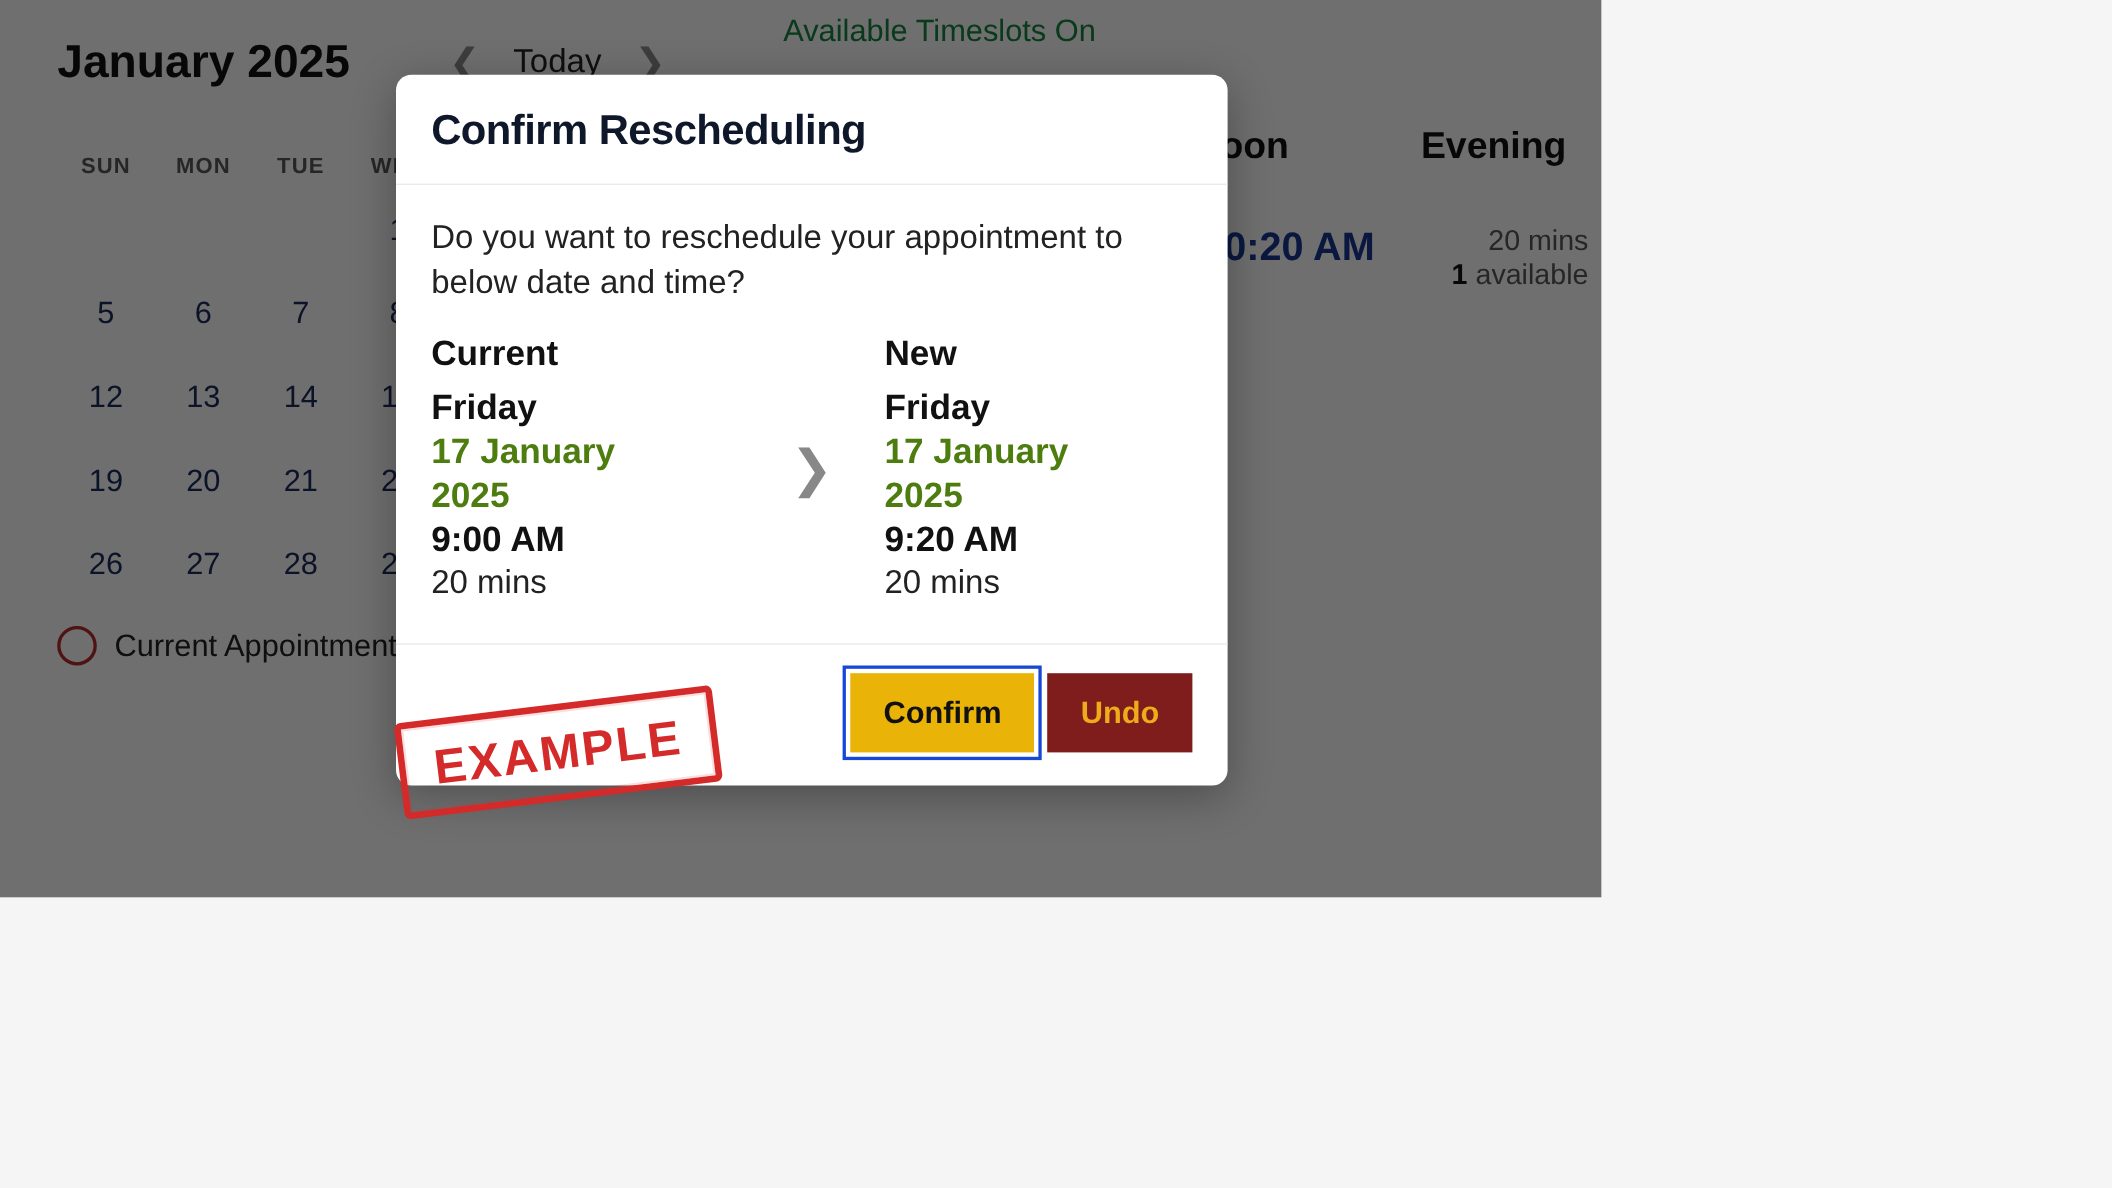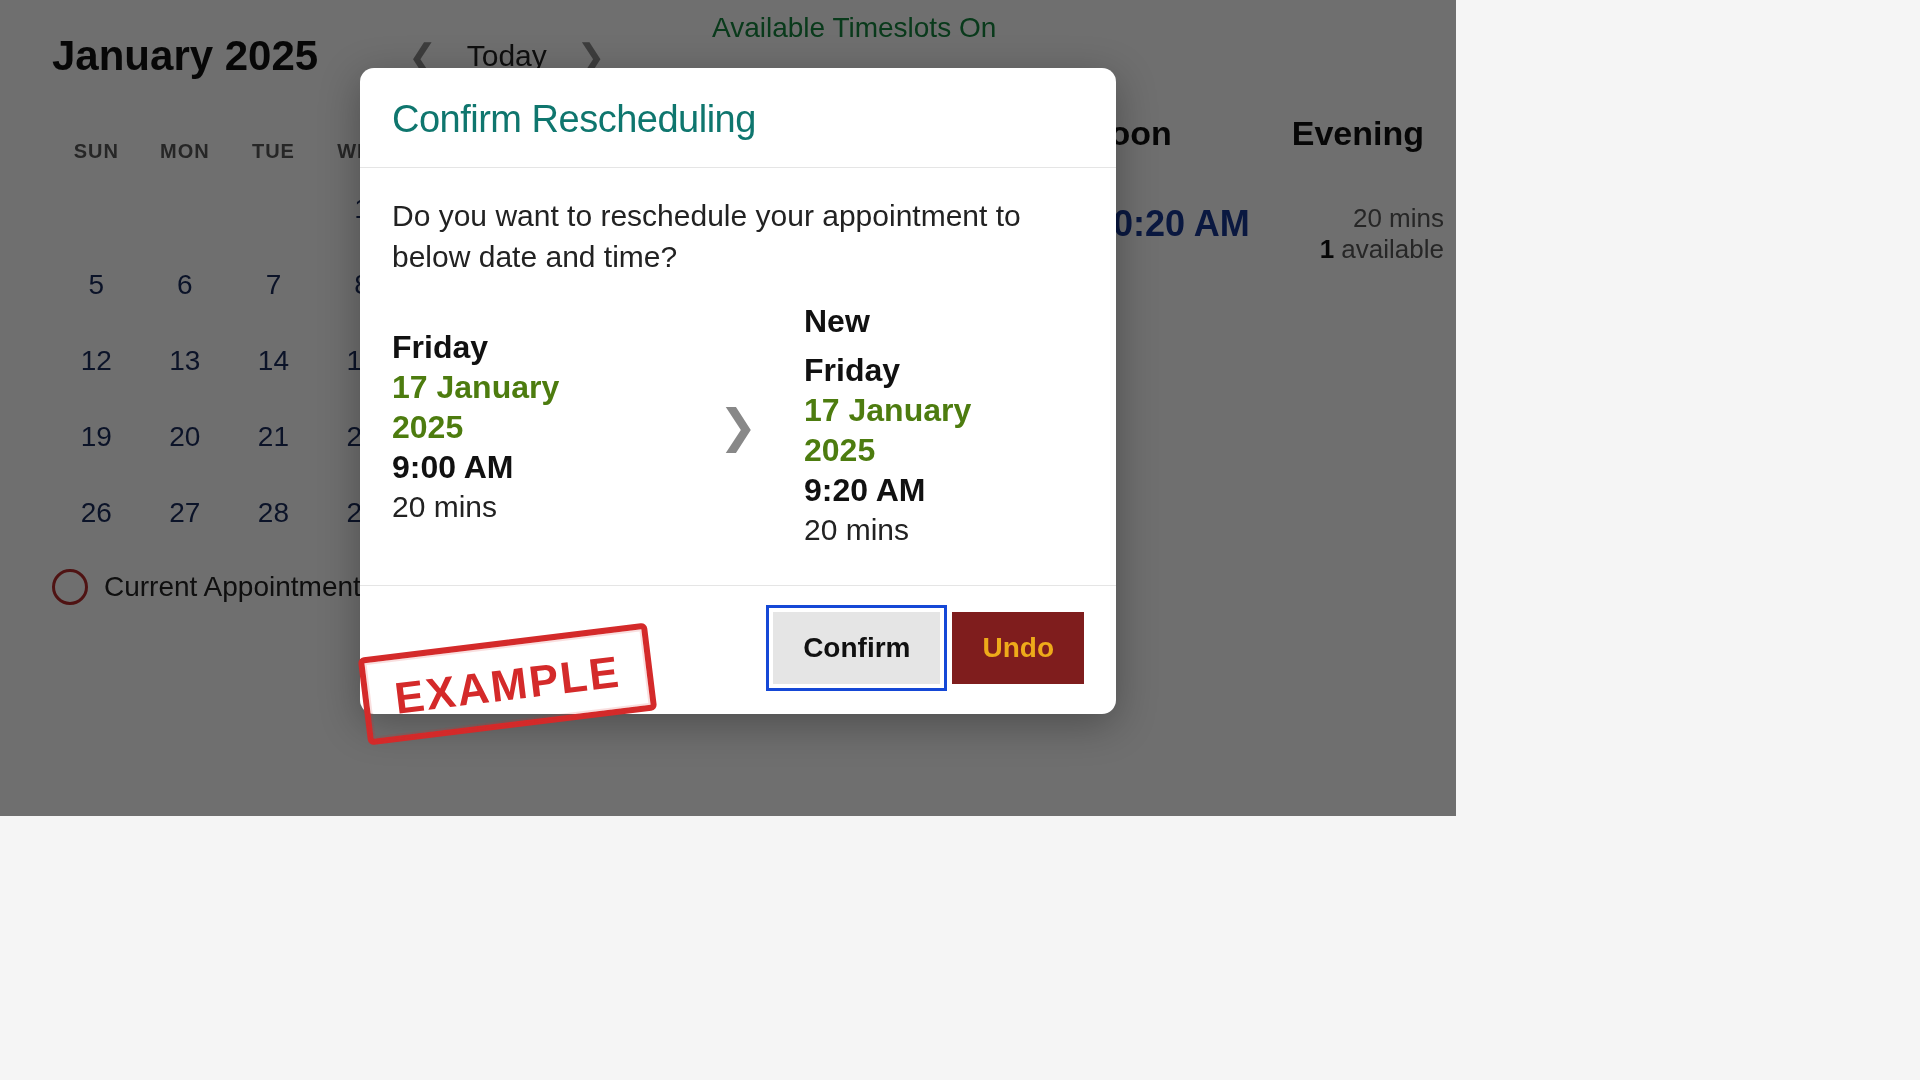--- a/index.html
+++ b/index.html
@@ -91,21 +91,21 @@
     width: 756px;
     background: #fff;
     border-radius: 14px;
     box-shadow: 0 10px 40px rgba(0,0,0,0.3);
     overflow: visible;
   }
   .modal-header {
     padding: 30px 32px 26px 32px;
     border-bottom: 1px solid #e5e5e5;
   }
-  .modal-title { font-size: 38px; font-weight: 400; color: #0f766e; letter-spacing: -0.5px; }
+  .modal-title { font-size: 38px; font-weight: 700; color: #0f172a; letter-spacing: -0.5px; }
   .modal-body {
     padding: 28px 32px 36px 32px;
   }
   .modal-question {
     font-size: 30px; font-weight: 500; color: #222; line-height: 1.35;
     margin-bottom: 26px;
   }
   .compare {
     display: flex; align-items: center;
   }
@@ -123,21 +123,21 @@
     padding: 26px 32px 30px 32px;
     display: flex; justify-content: flex-end; gap: 12px;
   }
   .btn {
     font-size: 28px; font-weight: 800;
     padding: 20px 30px;
     border: none;
     cursor: pointer;
   }
   .btn-confirm {
-    background: #e5e5e5; color: #111;
+    background: #eab308; color: #111;
     outline: 3px solid #1548d6; outline-offset: 4px;
   }
   .btn-undo {
     background: #7f1d1d; color: #eeab1a;
   }
 
   
   .stamp {
     position: absolute;
     left: 362px; top: 640px;
@@ -252,20 +252,21 @@
 
 <div class="modal">
   <div class="modal-header">
     <div class="modal-title">Confirm Rescheduling</div>
   </div>
   <div class="modal-body">
     <div class="modal-question">Do you want to reschedule your appointment to below date and time?</div>
 
     <div class="compare">
       <div class="col">
+        <h3>Current</h3>
         <div class="day">Friday</div>
         <div class="date">17 January</div>
         <div class="date">2025</div>
         <div class="time">9:00 AM</div>
         <div class="dur">20 mins</div>
       </div>
 
       <div class="col-mid">
         <span class="arrow-big">❯</span>
       </div>

